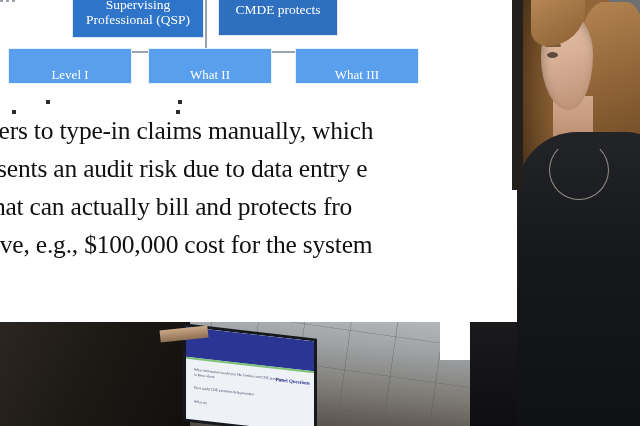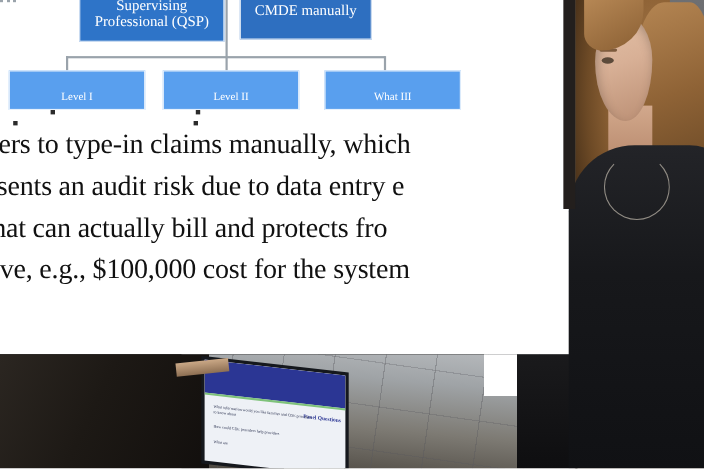--- a/index.html
+++ b/index.html
@@ -34,23 +34,23 @@
     font-size:13.5px;font-weight:400;
     padding:0 4px;
   }
   .node-cmde{
     left:218px;top:-16px;width:120px;height:52px;
     background:#2E6FC0;
     font-size:13.5px;font-weight:400;
   }
   .node-lvl{
     background:#599FEE;
-    font-size:10px;font-weight:400;
-    height:36px;width:124px;top:64px;
-    align-items:flex-end;padding-bottom:5px;
+    font-size:13px;font-weight:400;
+    height:36px;width:124px;top:48px;
+    align-items:flex-end;
   }
   .node-lvl1{left:8px;}
   .node-lvl2{left:148px;}
   .node-lvl3{left:295px;}
 
   
   .ln{position:absolute;background:#9aa3ab;}
   .ln-v-center{left:205px;top:-16px;width:1.5px;height:80px;}
   .ln-h-dash{left:204px;top:8px;width:16px;height:1.5px;
     background:repeating-linear-gradient(90deg,#9aa3ab 0 3px,transparent 3px 6px);}
@@ -226,29 +226,29 @@
       <div class="ln ln-v-l3"></div>
 
       <div class="node node-qsp">
         <span>
           <span>Supervising</span><br>
           <span>Professional (QSP)</span>
         </span>
       </div>
 
       <div class="node node-cmde">
-        <span>CMDE manually</span>
+        <span>CMDE protects</span>
       </div>
 
       <div class="node node-lvl node-lvl1">
         <span>Level I</span>
       </div>
 
       <div class="node node-lvl node-lvl2">
-        <span>Level II</span>
+        <span>What II</span>
       </div>
 
       <div class="node node-lvl node-lvl3">
         <span>What III</span>
       </div>
 
       <div class="crumb crumb-a"></div>
       <div class="crumb crumb-b"></div>
       <div class="crumb crumb-c"></div>
       <div class="crumb crumb-d"></div>

